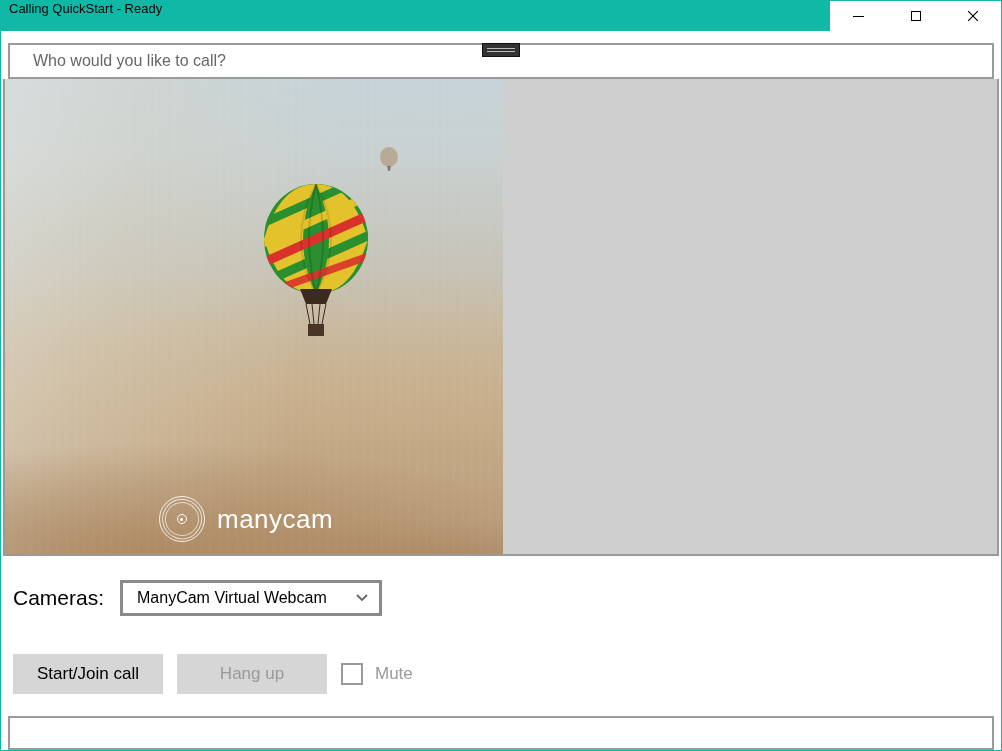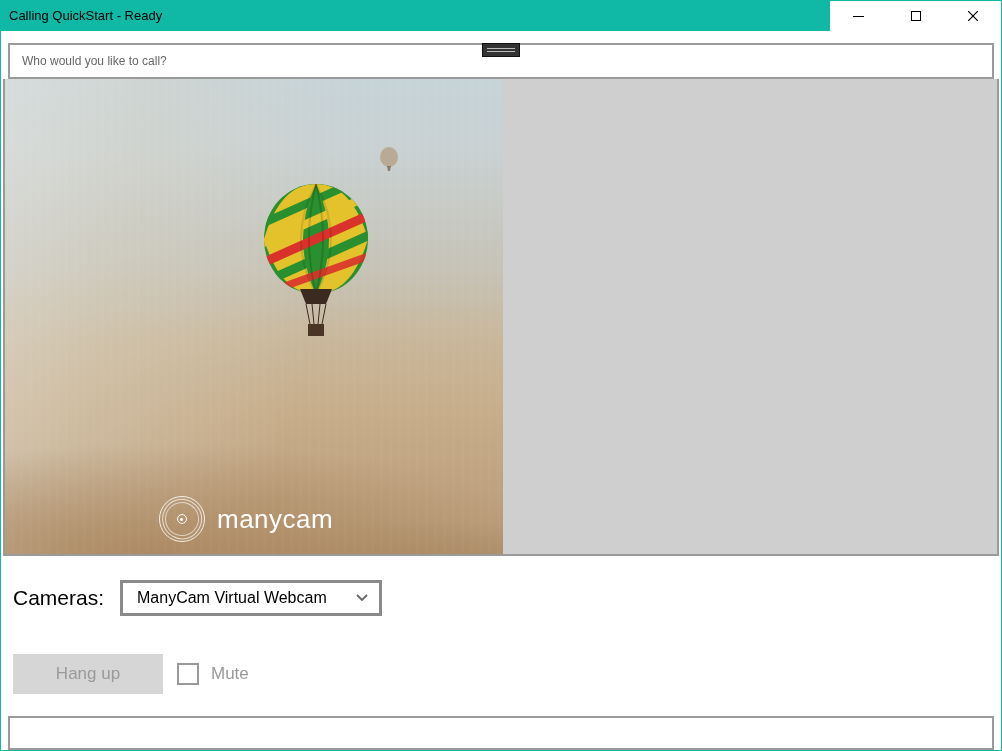--- a/index.html
+++ b/index.html
@@ -17,21 +17,20 @@
   height: 751px;
   border: 1px solid #0fb9a6;
   display: flex;
   flex-direction: column;
   background: #fff;
 }
 .titlebar {
   height: 30px;
   background: #0fb9a6;
   display: flex;
-  align-items: center;
   position: relative;
 }
 .titlebar .title {
   color: #000;
   padding-left: 8px;
   font-size: 13px;
 }
 .titlebar .ctrls {
   position: absolute;
   right: 0;
@@ -82,23 +81,23 @@
   border-bottom: 2px solid #9a9a9a;
   height: 37px;
   display: flex;
   align-items: center;
   background: #fff;
 }
 .callee-bar input {
   flex: 1;
   border: none;
   outline: none;
-  font-size: 12px;
+  font-size: 16px;
   color: #222;
-  padding: 0 12px;
+  padding: 0 23px;
   height: 100%;
   background: transparent;
 }
 .callee-bar input::placeholder { color: #666; }
 
 .video-row {
   display: flex;
   flex-direction: row;
   margin: 0 2px;
   border-left: 2px solid #9a9a9a;
@@ -368,20 +367,21 @@
         <span>ManyCam Virtual Webcam</span>
         <span class="chev">
           <svg viewBox="0 0 12 8">
               <polyline points="1,1 6,6 11,1"></polyline>
             </svg>
         </span>
       </div>
     </div>
 
     <div class="row2">
+      <button class="btn">Start/Join call</button>
       <button class="btn disabled">Hang up</button>
 
       <label class="chk disabled">
         <span class="box"></span>
         <span class="lbl">Mute</span>
       </label>
 
       <span class="spacer"></span>
 
     </div>

